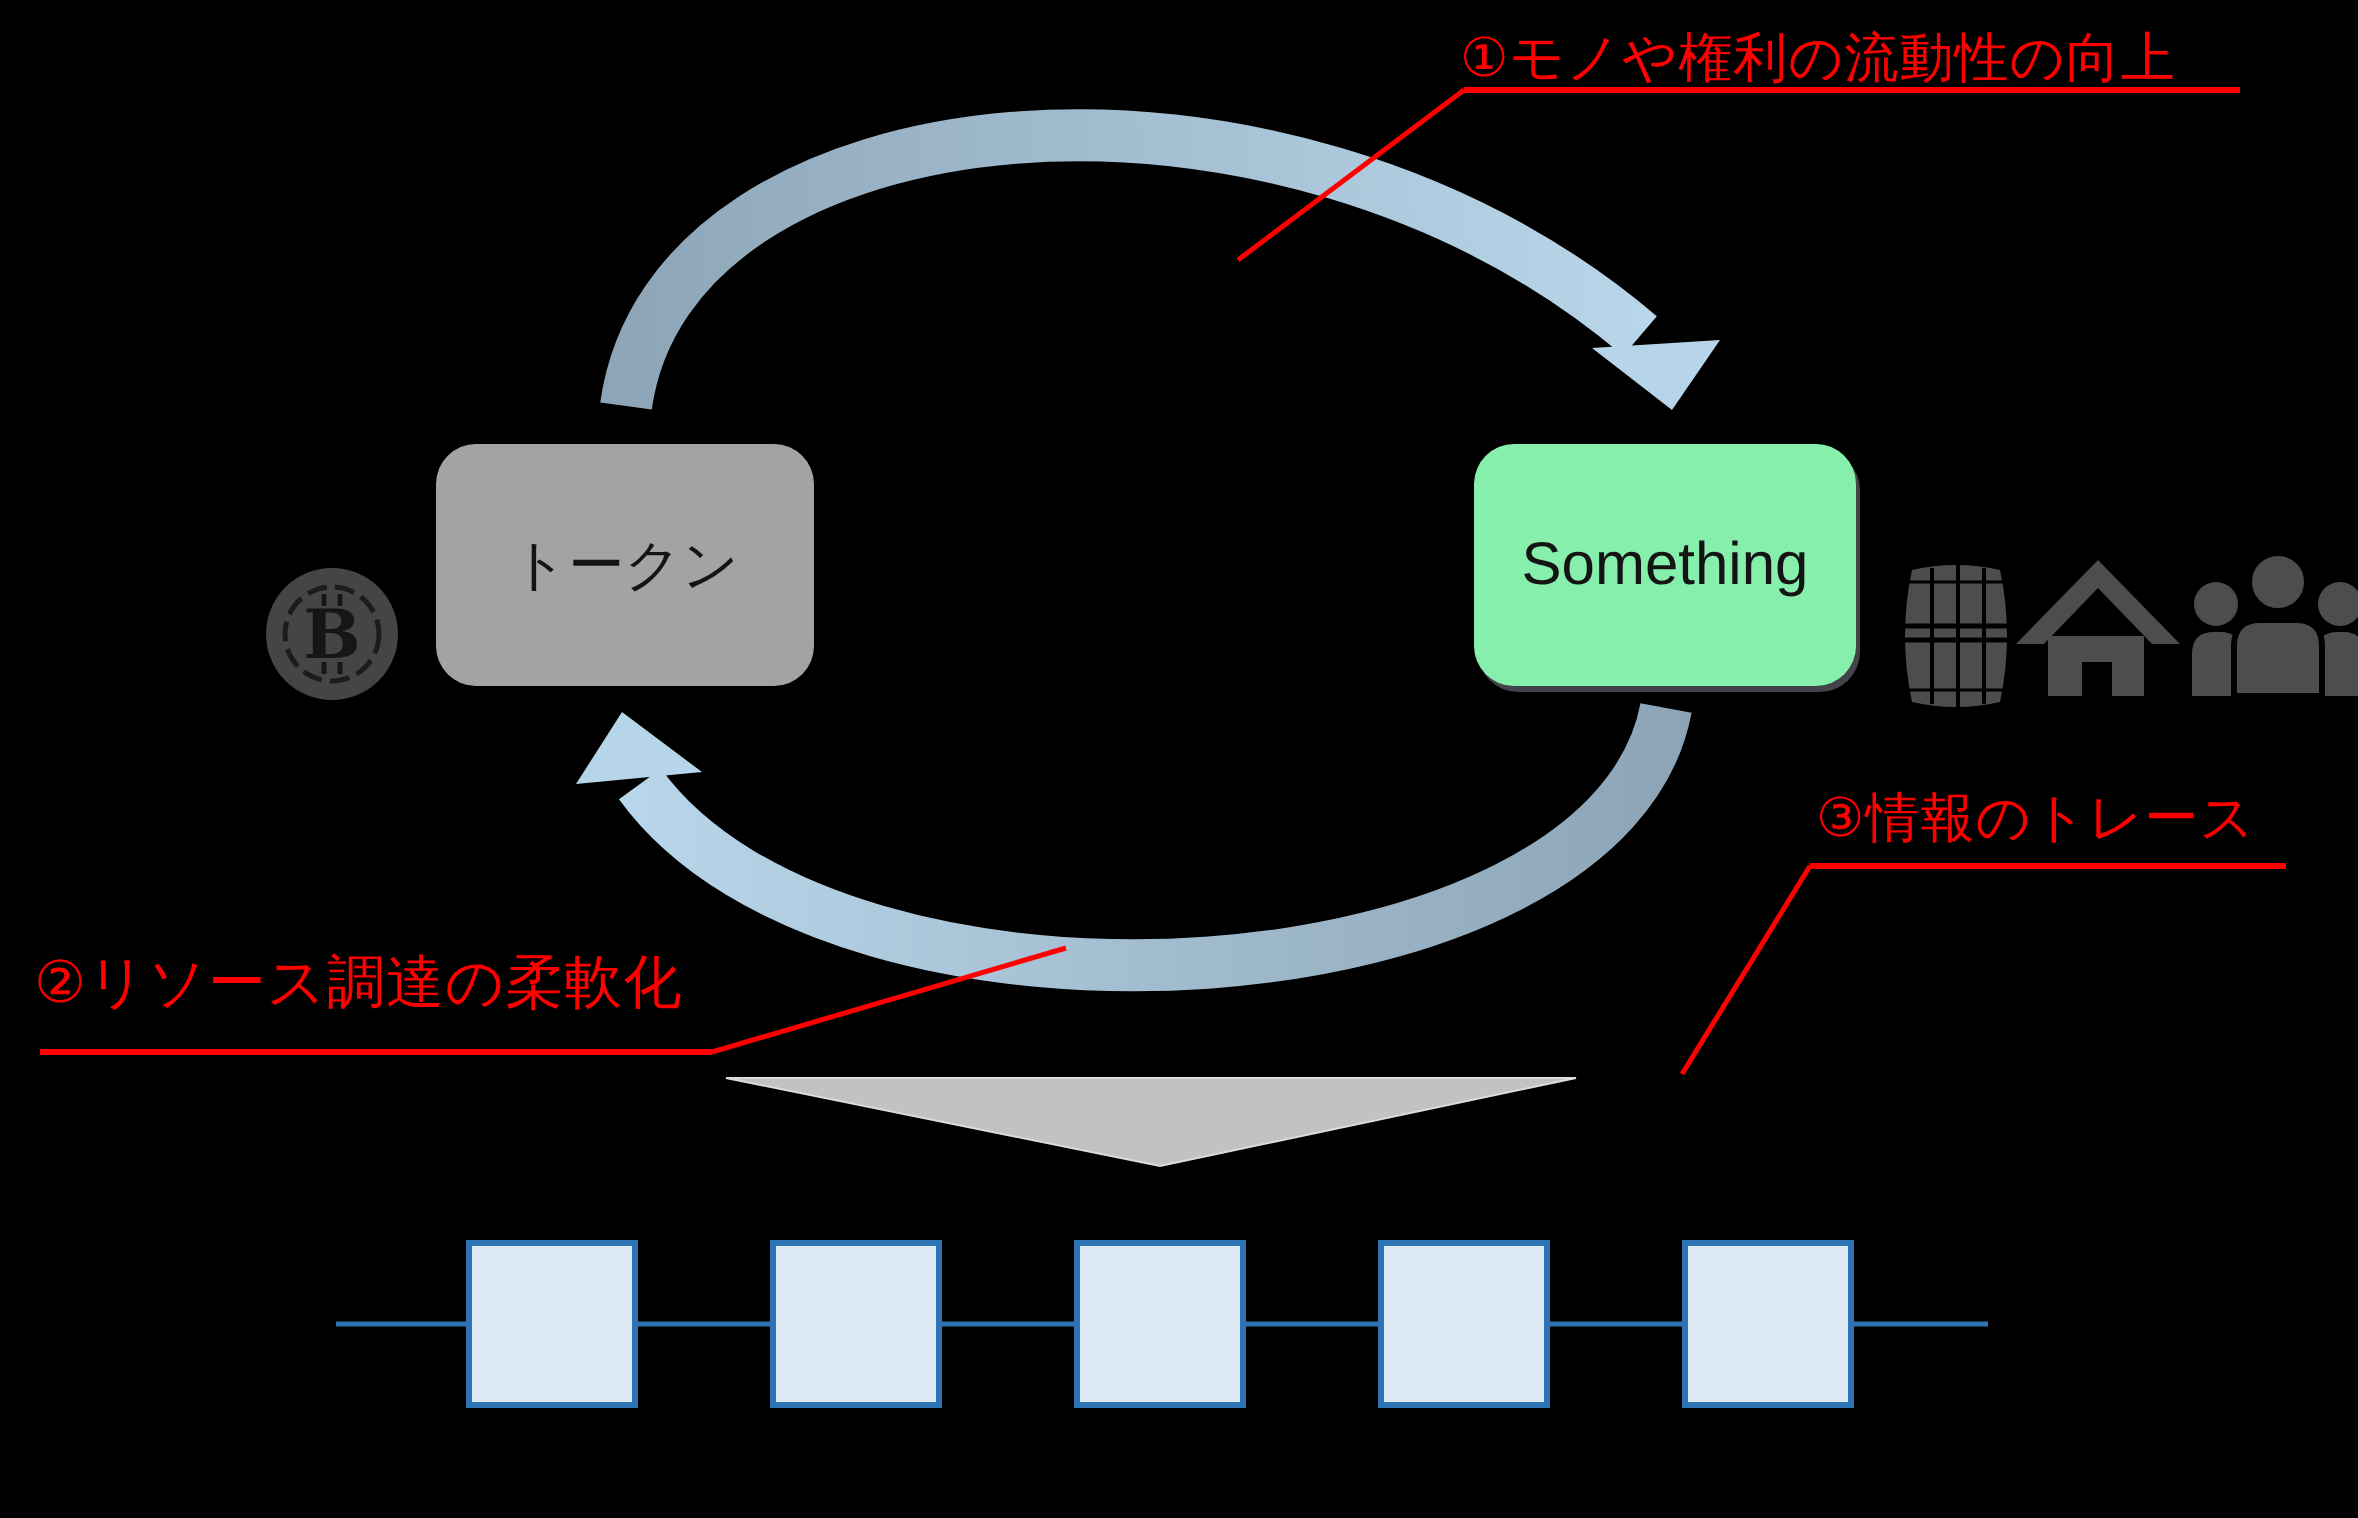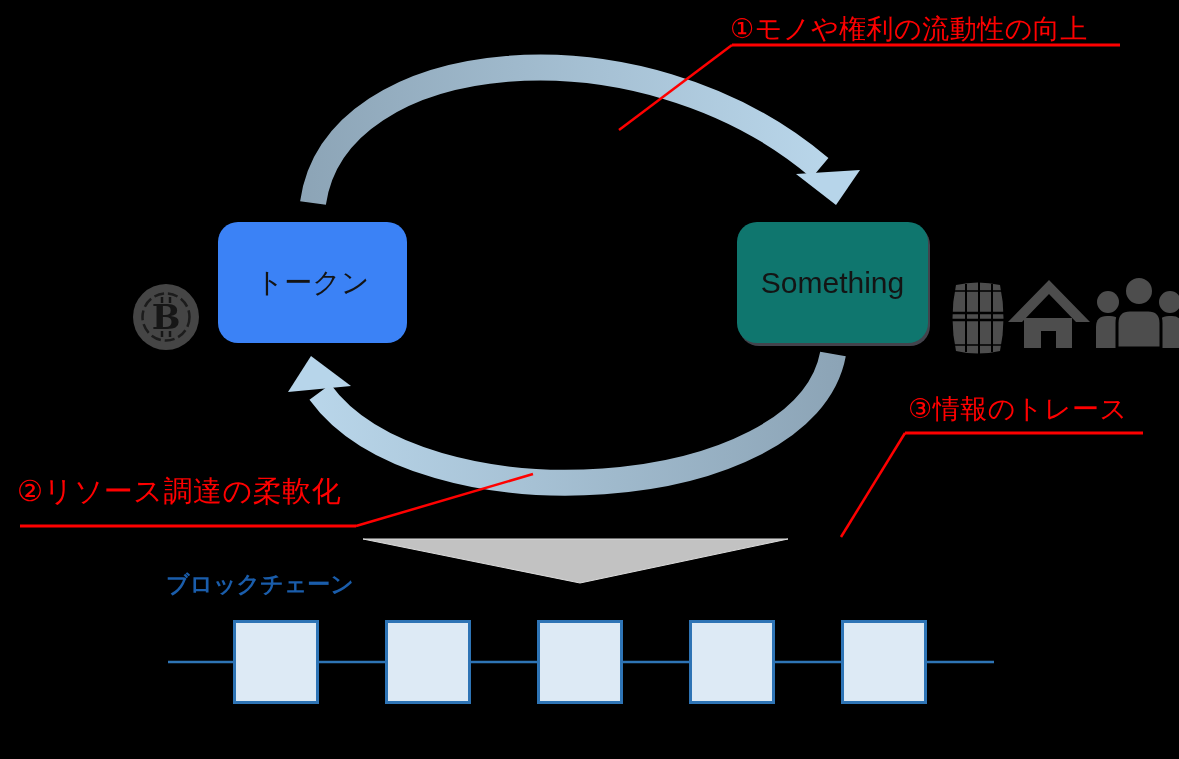--- a/index.html
+++ b/index.html
@@ -15,29 +15,29 @@
   .annotation{
     color:#ff0000;
     font-weight:normal;
     letter-spacing:0.5px;
   }
   .annotation-1{left:730px;top:11px;font-size:27px;}
   .annotation-2{left:17px;top:472px;font-size:29px;text-align:center;}
   .annotation-3{left:908px;top:391px;font-size:27px;}
   .node-box{
     position:absolute;
-    background:#3b82f6;
+    background:#a3a3a3;
     border-radius:20px;
     display:flex;align-items:center;justify-content:center;
     color:#141414;
   }
   .token-box{left:218px;top:222px;width:189px;height:121px;font-size:28px;}
   .something-box{
     left:737px;top:222px;width:191px;height:121px;font-size:30px;
-    background:#0f766e;
+    background:#86efac;
     box-shadow:2px 3px 0 #43434c;
   }
   .blockchain-label{
     left:166px;top:569px;
     color:#1a5dab;font-weight:bold;font-size:23px;
   }
   .block{
     position:absolute;
     top:620px;
     width:80px;height:78px;
@@ -125,21 +125,20 @@
   <div class="abs annotation annotation-2">②リソース調達の柔軟化</div>
   <div class="abs annotation annotation-3">③情報のトレース</div>
 
   <div class="node-box token-box">
     <span>トークン</span>
   </div>
   <div class="node-box something-box">
     <span>Something</span>
   </div>
 
-  <div class="abs blockchain-label">ブロックチェーン</div>
   <div>
       <div class="block" style="left: 233px;"></div>
       <div class="block" style="left: 385px;"></div>
       <div class="block" style="left: 537px;"></div>
       <div class="block" style="left: 689px;"></div>
       <div class="block" style="left: 841px;"></div>
     </div>
 
 </div>
 

